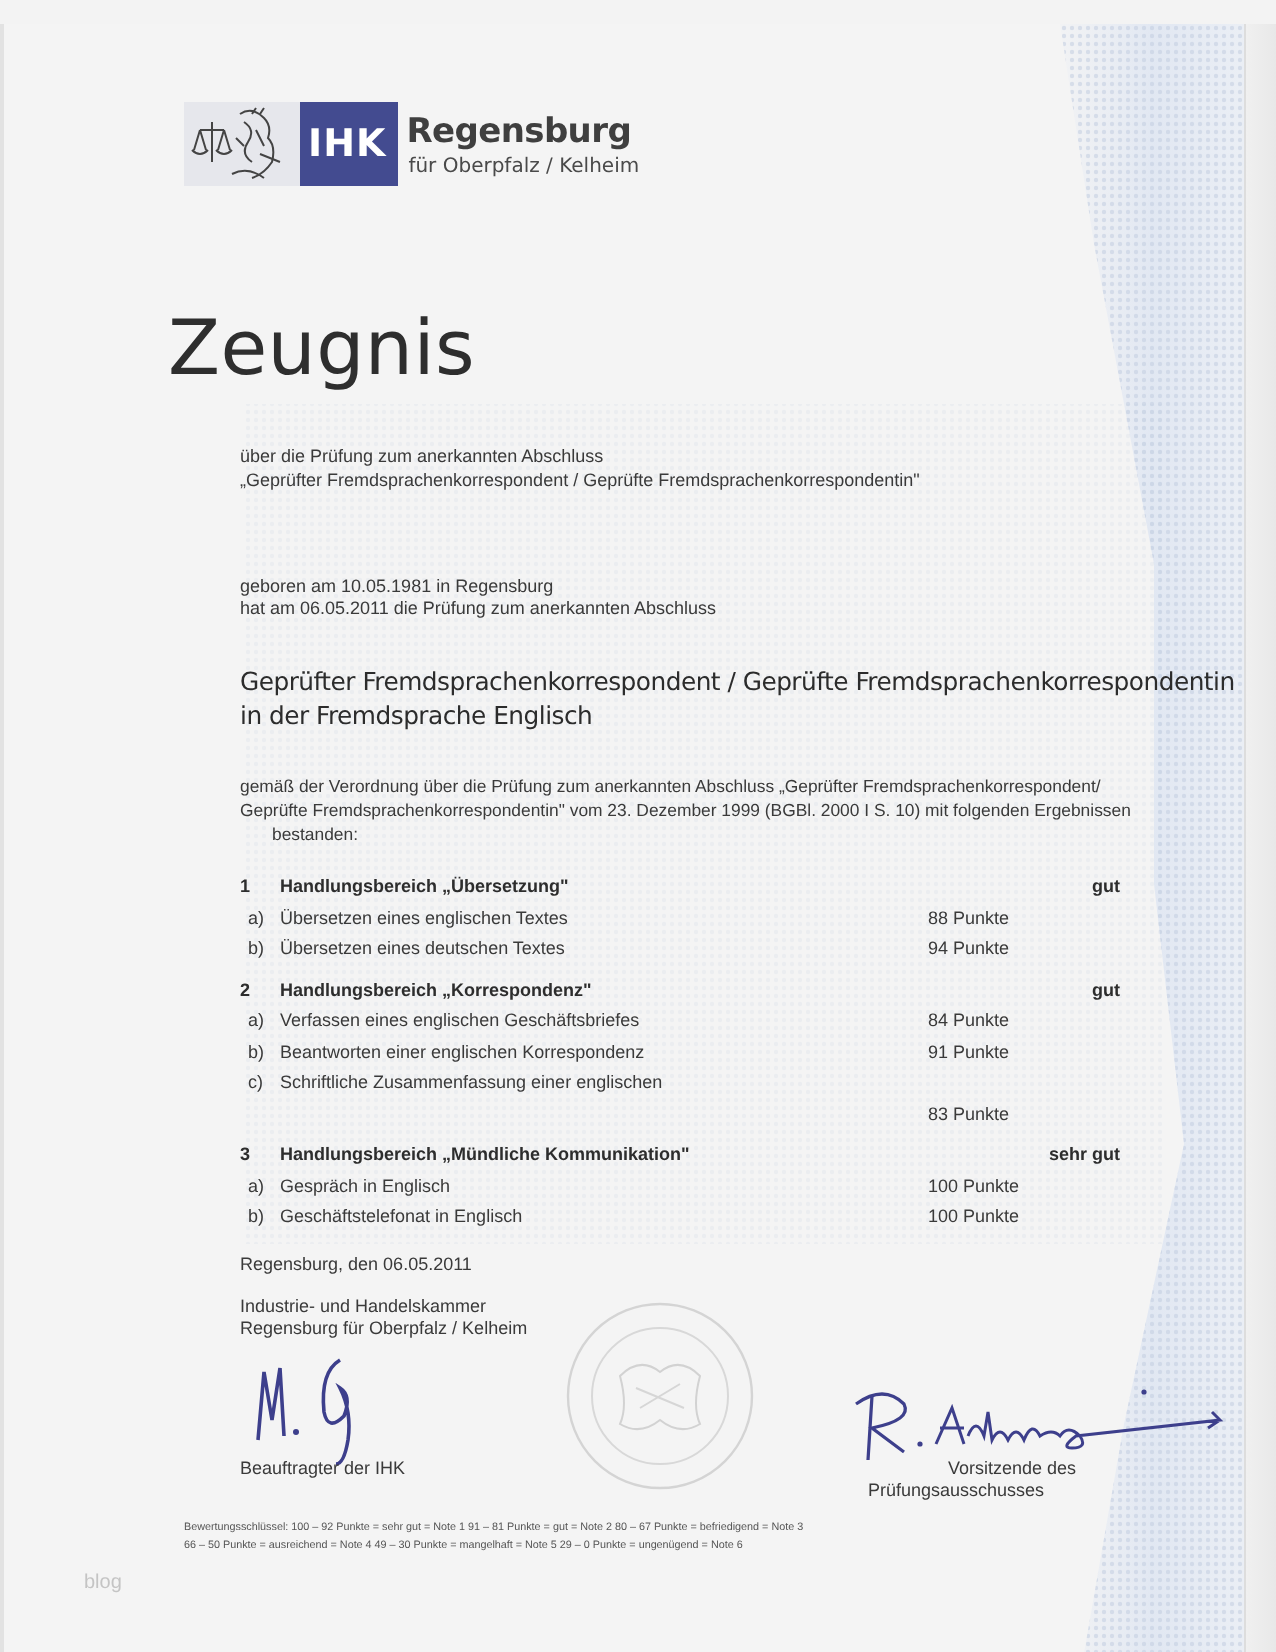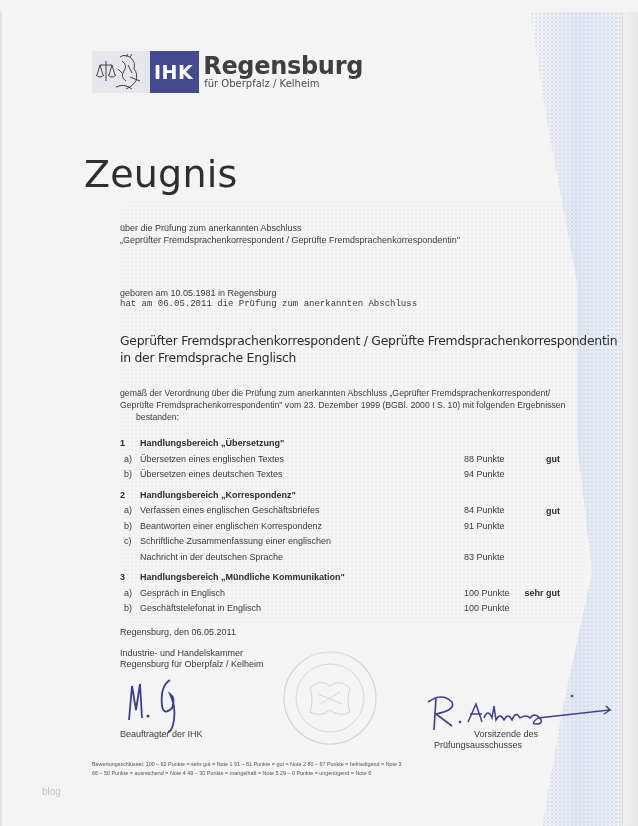--- a/index.html
+++ b/index.html
@@ -34,41 +34,41 @@
     .logo-emblem {
       width: 58px; height: 42px; background: #e7e8ec; position: relative; overflow: hidden;
     }
     .logo-ihk {
       height: 42px; background: #434b90; color: #fff; font-weight: bold;
       font-size: 19px; line-height: 42px; padding: 0 6px 0 4px; letter-spacing: 0.5px;
       position: relative; top: 0;
     }
     .logo-ihk-box { height: 42px; display:flex; align-items:flex-start; background:#434b90; }
     .logo-text { margin-left: 4px; display: flex; flex-direction: column; justify-content: center; }
-    .logo-city { font-size: 24px; font-weight: bold; color: #3f3f3f; line-height: 22px; letter-spacing: -0.3px; }
+    .logo-city { font-size: 17px; font-weight: bold; color: #3f3f3f; line-height: 22px; letter-spacing: -0.3px; }
     .logo-sub { font-size: 10px; color: #4a4a4a; line-height: 13px; margin-left: 1px; }
 
     .title {
       position: absolute; left: 82px; top: 140px;
       font-family: "DejaVu Sans", sans-serif; font-size: 38px; color: #2e2e2e; letter-spacing: 0.2px;
     }
 
     .txt { position: absolute; font-family: "Liberation Sans", sans-serif; color: #3a3a3a; }
     .small { font-size: 9px; line-height: 13px; }
     .name { font-size: 14.5px; font-weight: normal; color: #2a2a2a; letter-spacing: 0.1px; }
     .degree { font-size: 12.4px; color: #2c2c2c; line-height: 17px; font-family: "DejaVu Sans", sans-serif; letter-spacing: -0.25px; }
 
     .results { position: absolute; left: 118px; top: 424px; width: 440px; font-family: "Liberation Sans", sans-serif; font-size: 9px; color: #3a3a3a; }
     .row { position: relative; height: 15.5px; line-height: 15.5px; }
     .row.section { font-weight: bold; color: #2d2d2d; }
     .row .num { position: absolute; left: 0; }
     .row .letter { position: absolute; left: 4px; }
     .row .label { position: absolute; left: 20px; }
     .row .points { position: absolute; left: 344px; }
-    .row .grade { position: absolute; right: 0; text-align: right; margin-top: 16px; }
+    .row .grade { position: absolute; right: 0; text-align: right; }
 
     .sig-left, .sig-right, .seal { position: absolute; pointer-events: none; }
 
     .legend { position: absolute; left: 90px; top: 748px; font-family: "Liberation Sans", sans-serif; font-size: 5.4px; line-height: 8.6px; color: #555; white-space: nowrap; }
     .watermark { position: absolute; left: 40px; top: 774px; font-size: 10px; color: #c4c4c4; font-family: "Liberation Sans", sans-serif; }
   </style>
 </head>
 <body>
 
 <div class="page">
@@ -114,21 +114,21 @@
     </div>
   </div>
 
   <div class="title">Zeugnis</div>
 
   <div class="txt small" style="left:118px; top:210px;">über die Prüfung zum anerkannten Abschluss</div>
   <div class="txt small" style="left:118px; top:222px;">„Geprüfter Fremdsprachenkorrespondent / Geprüfte Fremdsprachenkorrespondentin"</div>
 
 
   <div class="txt small" style="left:118px; top:275px;">geboren am 10.05.1981 in Regensburg</div>
-  <div class="txt small" style="left:118px; top:286px;font-family:Liberation Mono, monospace;">hat am 06.05.2011 die Prüfung zum anerkannten Abschluss</div>
+  <div class="txt small" style="left:118px; top:286px;">hat am 06.05.2011 die Prüfung zum anerkannten Abschluss</div>
 
   <div class="txt degree" style="left:118px; top:320px;">Geprüfter Fremdsprachenkorrespondent / Geprüfte Fremdsprachenkorrespondentin</div>
   <div class="txt degree" style="left:118px; top:337px;">in der Fremdsprache Englisch</div>
 
   <div class="txt small" style="left:118px; top:375px; font-size:8.7px;">gemäß der Verordnung über die Prüfung zum anerkannten Abschluss „Geprüfter Fremdsprachenkorrespondent/</div>
   <div class="txt small" style="left:118px; top:387px; font-size:8.7px;">Geprüfte Fremdsprachenkorrespondentin" vom 23. Dezember 1999 (BGBl. 2000 I S. 10) mit folgenden Ergebnissen</div>
   <div class="txt small" style="left:118px; top:399px; font-size:8.7px;padding-left:16px;">bestanden:</div>
 
   <div class="results">
 
@@ -164,21 +164,20 @@
       <span class="label">Beantworten einer englischen Korrespondenz</span>
       <span class="points">91 Punkte</span>
     </div>
     <div class="row">
       <span class="letter">c)</span>
       <span class="label">Schriftliche Zusammenfassung einer englischen</span>
       <span class="points"></span>
     </div>
     <div class="row">
       <span class="letter"></span>
-      <span class="label">Nachricht in der deutschen Sprache</span>
       <span class="points">83 Punkte</span>
     </div>
     <div style="height:5px"></div>
 
     <div class="row section">
       <span class="num">3</span>
       <span class="label">Handlungsbereich „Mündliche Kommunikation"</span>
       <span class="grade">sehr gut</span>
     </div>
     <div class="row">

